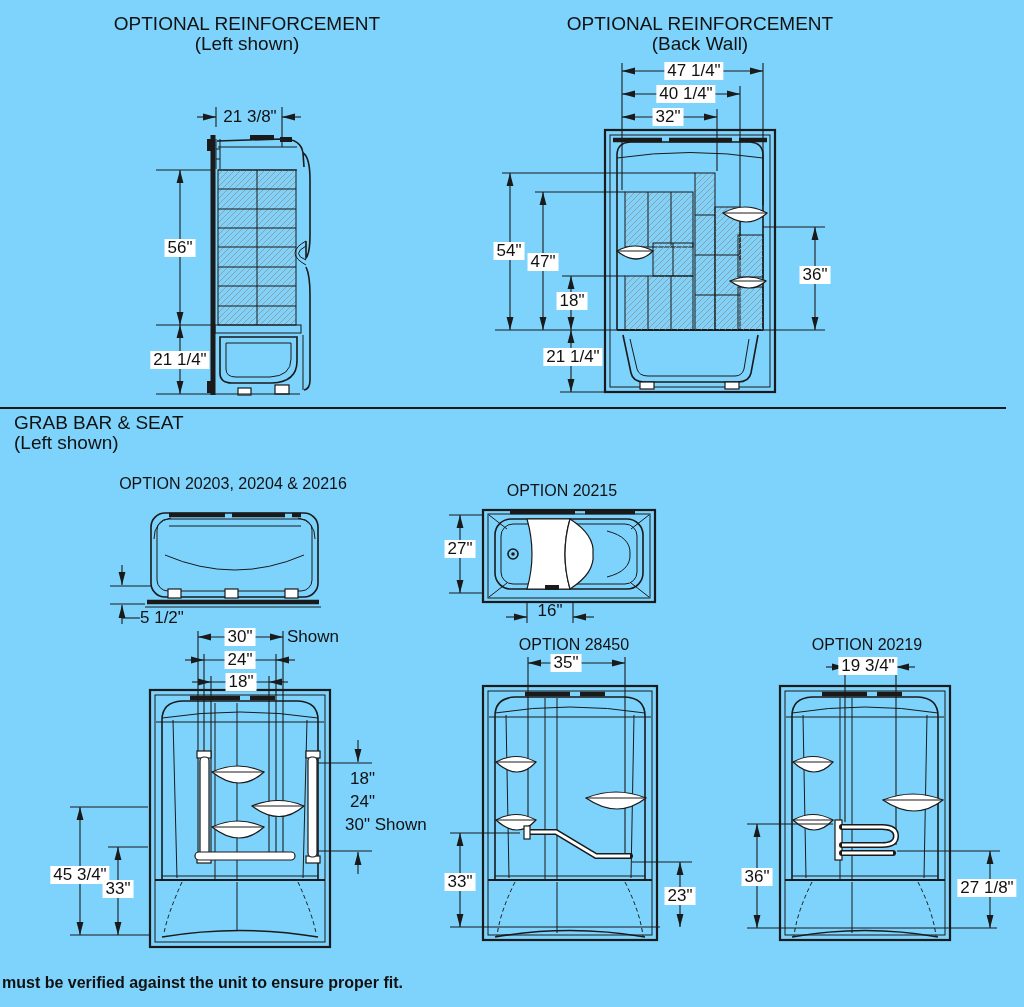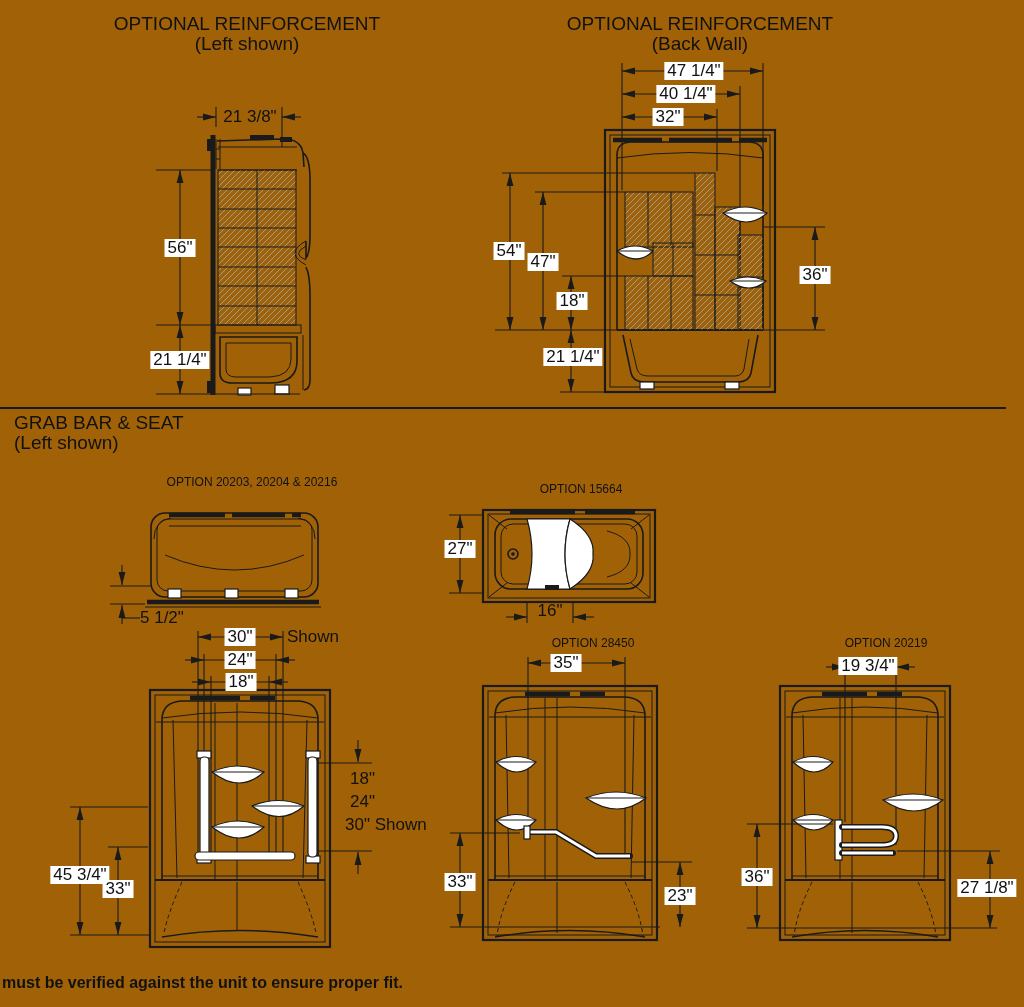--- a/index.html
+++ b/index.html
@@ -1,22 +1,22 @@
 <!DOCTYPE html>
 <html><head>
 <meta charset="utf-8">
 <style>
   html,body{margin:0;padding:0;background:#fff;}
-  .page{position:relative;width:1024px;height:1007px;background:#a16207;overflow:hidden;
+  .page{position:relative;width:1024px;height:1007px;background:#7dd3fc;overflow:hidden;
         font-family:"Liberation Sans",sans-serif;color:#111;}
   .lbl{position:absolute;font-size:17px;line-height:1.05;white-space:nowrap;color:#111;}
   .ctr{transform:translateX(-50%);}
   .bg{background:#fff;padding:0 3px;}
   .title{font-size:19px;}
-  .opt{font-size:12px;margin-left:19px;}
+  .opt{font-size:16px;}
   .foot{font-size:16px;font-weight:bold;}
   .divider{position:absolute;left:0;top:407px;width:1006px;height:2px;background:#1a1a1a;}
   svg{position:absolute;overflow:visible;}
   .s1{stroke:#1a1a1a;stroke-width:1;fill:none;}
   .s15{stroke:#1a1a1a;stroke-width:1.6;fill:none;}
   .s2{stroke:#1a1a1a;stroke-width:2.2;fill:none;}
   .s4{stroke:#1a1a1a;stroke-width:4.5;fill:none;}
   .dim{stroke:#1a1a1a;stroke-width:1.1;fill:none;}
   .hat{fill:url(#hatch);stroke:#1a1a1a;stroke-width:1;}
   .wh{fill:#fff;stroke:#1a1a1a;stroke-width:1.2;}
@@ -415,21 +415,21 @@
   <div class="lbl ctr bg" style="left:240px;top:628px">30"</div>
   <div class="lbl" style="left:287px;top:628px">Shown</div>
   <div class="lbl ctr bg" style="left:240px;top:651px">24"</div>
   <div class="lbl ctr bg" style="left:241px;top:673px">18"</div>
   <div class="lbl" style="left:350px;top:770px">18"</div>
   <div class="lbl" style="left:350px;top:793px">24"</div>
   <div class="lbl" style="left:345px;top:816px">30" Shown</div>
   <div class="lbl ctr bg" style="left:80px;top:866px">45 3/4"</div>
   <div class="lbl ctr bg" style="left:118px;top:880px">33"</div>
 
-  <div class="lbl ctr opt" style="left:562px;top:483px">OPTION 15664</div>
+  <div class="lbl ctr opt" style="left:562px;top:483px">OPTION 20215</div>
   <div class="lbl ctr bg" style="left:460px;top:540px">27"</div>
   <div class="lbl ctr" style="left:550px;top:602px">16"</div>
 
   <div class="lbl ctr opt" style="left:574px;top:637px">OPTION 28450</div>
   <div class="lbl ctr bg" style="left:566px;top:654px">35"</div>
   <div class="lbl ctr bg" style="left:460px;top:873px">33"</div>
   <div class="lbl ctr bg" style="left:680px;top:887px">23"</div>
 
   <div class="lbl ctr opt" style="left:867px;top:637px">OPTION 20219</div>
   <div class="lbl ctr bg" style="left:868px;top:657px">19 3/4"</div>

